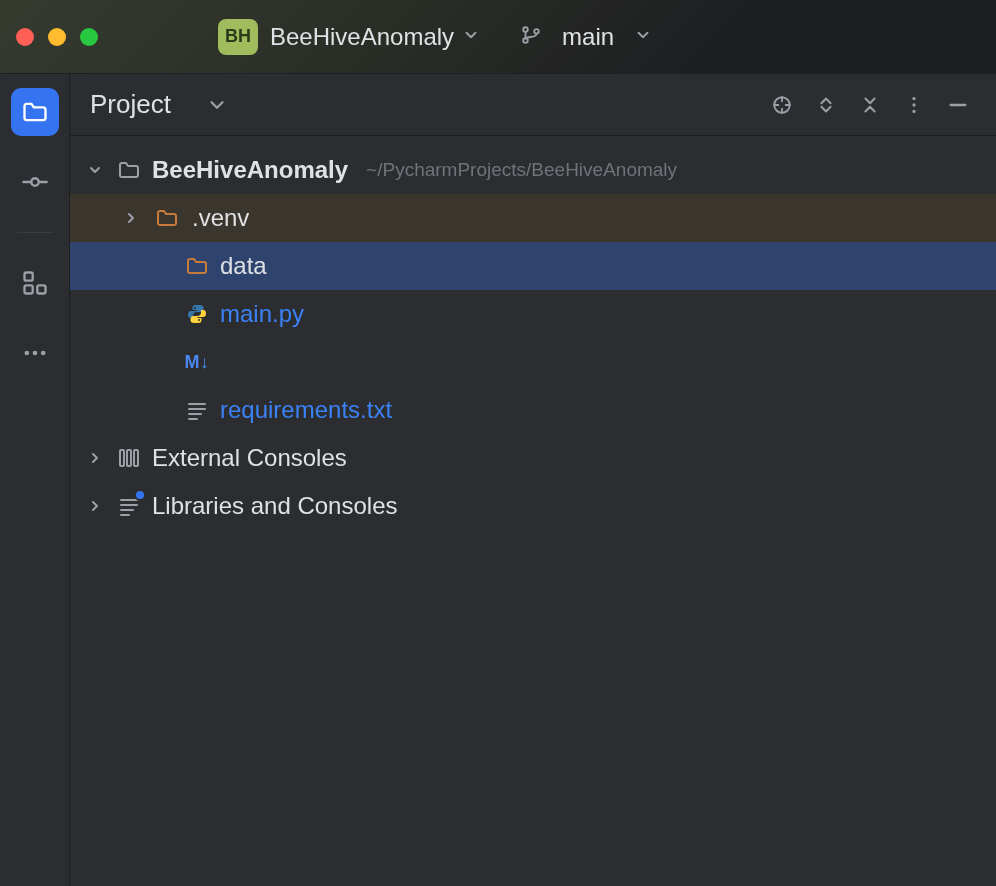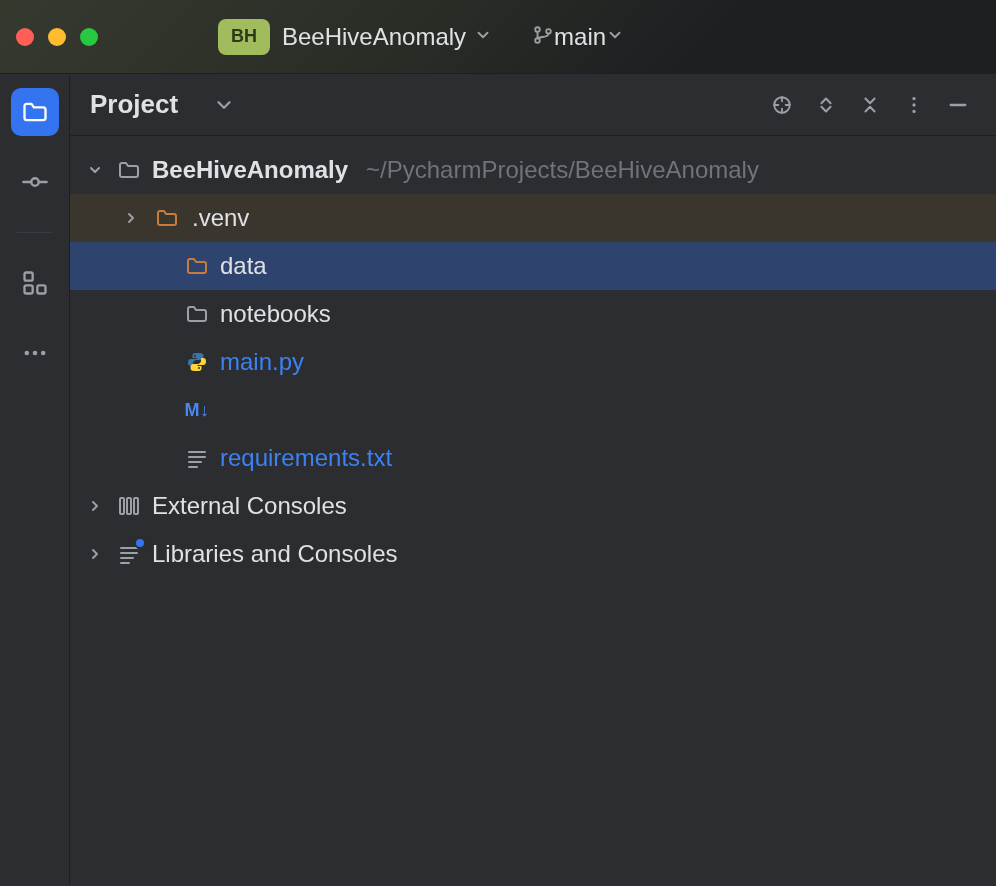--- a/index.html
+++ b/index.html
@@ -20,29 +20,29 @@
     background: linear-gradient(135deg, #353a2f 0%, #2a2d26 40%, #1e1f22 70%);
     border-bottom: 1px solid #1e1f22;
   }
   .traffic-lights { display: flex; gap: 14px; margin-right: 120px; }
   .tl { width: 18px; height: 18px; border-radius: 50%; }
   .tl.close { background: #ff5f57; }
   .tl.min { background: #febc2e; }
   .tl.max { background: #28c840; }
 
   .proj-badge {
-    width: 52px; height: 36px; border-radius: 8px;
+    width: 40px; height: 36px; border-radius: 8px;
     background: #a0bc5c; color: #2b3a1a;
     display: flex; align-items: center; justify-content: center;
     font-weight: 700; font-size: 18px; margin-right: 12px;
   }
   .proj-name { font-size: 24px; margin-right: 8px; color: #dfe1e5; }
   .chevron-down-big svg { width: 18px; height: 18px; }
 
-  .branch-group { display: flex; align-items: center; margin-left: 40px; gap: 0; }
+  .branch-group { display: flex; align-items: center; margin-left: 40px; gap: 20px; }
   .branch-icon svg { width: 22px; height: 22px; }
   .branch-name { font-size: 24px; color: #dfe1e5; }
 
   
   .main { display: flex; height: calc(886px - 74px); }
 
   
   .toolstrip {
     width: 70px;
     background: #2b2d30;
@@ -59,21 +59,21 @@
   .tool-btn svg { width: 28px; height: 28px; }
   .tool-sep { width: 36px; height: 1px; background: #393b40; margin: 4px 0; }
 
   
   .panel { flex: 1; background: #2b2d30; display: flex; flex-direction: column; }
   .panel-header {
     height: 62px; display: flex; align-items: center;
     padding: 0 20px; gap: 8px;
     border-bottom: 1px solid #1e1f22;
   }
-  .panel-title { font-size: 26px; font-weight: 700; color: #dfe1e5; margin-right: 20px; }
+  .panel-title { font-size: 26px; font-weight: 400; color: #dfe1e5; margin-right: 20px; }
   .panel-header .spacer { flex: 1; }
   .hdr-icon {
     width: 36px; height: 36px; display: flex; align-items: center; justify-content: center;
     color: #9aa0a6; border-radius: 6px;
   }
   .hdr-icon svg { width: 22px; height: 22px; }
 
   
   .tree { padding-top: 10px; font-size: 24px; }
 
@@ -93,21 +93,21 @@
     color: #9aa0a6; flex-shrink: 0;
   }
   .arrow.blank { visibility: hidden; }
   .arrow svg { width: 16px; height: 16px; }
 
   .node-icon { width: 26px; height: 26px; display: flex; align-items: center; justify-content: center; flex-shrink: 0; }
   .node-icon svg { width: 24px; height: 24px; }
 
   .node-label { white-space: nowrap; }
   .node-label.bold { font-weight: 600; }
-  .node-path { color: #6f737a; font-size: 24px; margin-left: 8px; white-space: nowrap; }
+  .node-path { color: #6f737a; font-size: 19px; margin-left: 8px; white-space: nowrap; }
   .label-green { color: #3b82f6; }
   .label-default { color: #dfe1e5; }
 
   
   .folder-grey { color: #9aa0a6; }
   .folder-orange { color: #c97b3c; }
   .md-icon { color: #4a88f0; font-weight: 700; font-size: 18px; letter-spacing: 0.5px; }
   .text-icon { color: #9aa0a6; }
   .lib-icon { color: #9aa0a6; }
   .scratch-wrap { position: relative; }
@@ -266,31 +266,20 @@
         </span>
         <span class="node-icon folder-orange">
           <svg viewBox="0 0 24 24" fill="none" stroke="currentColor" stroke-width="2" stroke-linecap="round" stroke-linejoin="round">
               <path d="M3 7a2 2 0 0 1 2-2h4l2 3h8a2 2 0 0 1 2 2v7a2 2 0 0 1-2 2H5a2 2 0 0 1-2-2z"></path>
             </svg>
         </span>
         <span class="node-label label-default">data</span>
       </div>
 
 
-      <div class="row depth2">
-        <span class="arrow blank">
-            <svg viewBox="0 0 24 24"></svg>
-          </span>
-        <span class="node-icon folder-grey">
-          <svg viewBox="0 0 24 24" fill="none" stroke="currentColor" stroke-width="2" stroke-linecap="round" stroke-linejoin="round">
-              <path d="M3 7a2 2 0 0 1 2-2h4l2 3h8a2 2 0 0 1 2 2v7a2 2 0 0 1-2 2H5a2 2 0 0 1-2-2z"></path>
-            </svg>
-        </span>
-        <span class="node-label label-default">notebooks</span>
-      </div>
 
       <div class="row depth2">
         <span class="arrow blank">
             <svg viewBox="0 0 24 24"></svg>
           </span>
         <span class="node-icon">
           <svg viewBox="0 0 24 24">
             <path fill="#3776ab" d="M11 3c-3 0-3.5 1.3-3.5 3v2h4v1H6c-2 0-3 1-3 3.5s1 3.5 3 3.5h2v-2.5c0-2 1.5-3.5 3.5-3.5h4c1.7 0 3-1.3 3-3V6c0-1.7-1-3-3.5-3H11zm-1 2a1 1 0 1 1 0 2 1 1 0 0 1 0-2z"></path>
             <path fill="#ffd43b" d="M13 21c3 0 3.5-1.3 3.5-3v-2h-4v-1H18c2 0 3-1 3-3.5S20 8 18 8h-2v2.5c0 2-1.5 3.5-3.5 3.5h-4c-1.7 0-3 1.3-3 3V18c0 1.7 1 3 3.5 3H13zm1-2a1 1 0 1 1 0-2 1 1 0 0 1 0 2z"></path>
           </svg>

